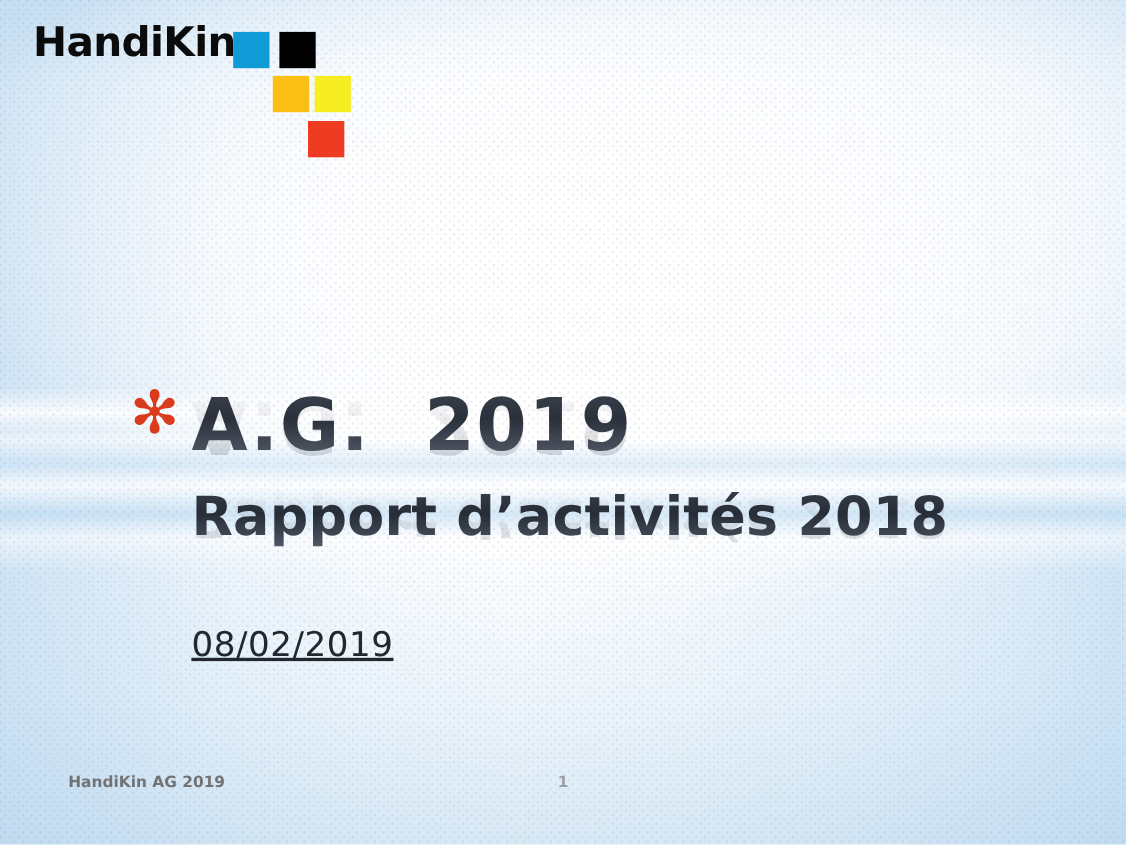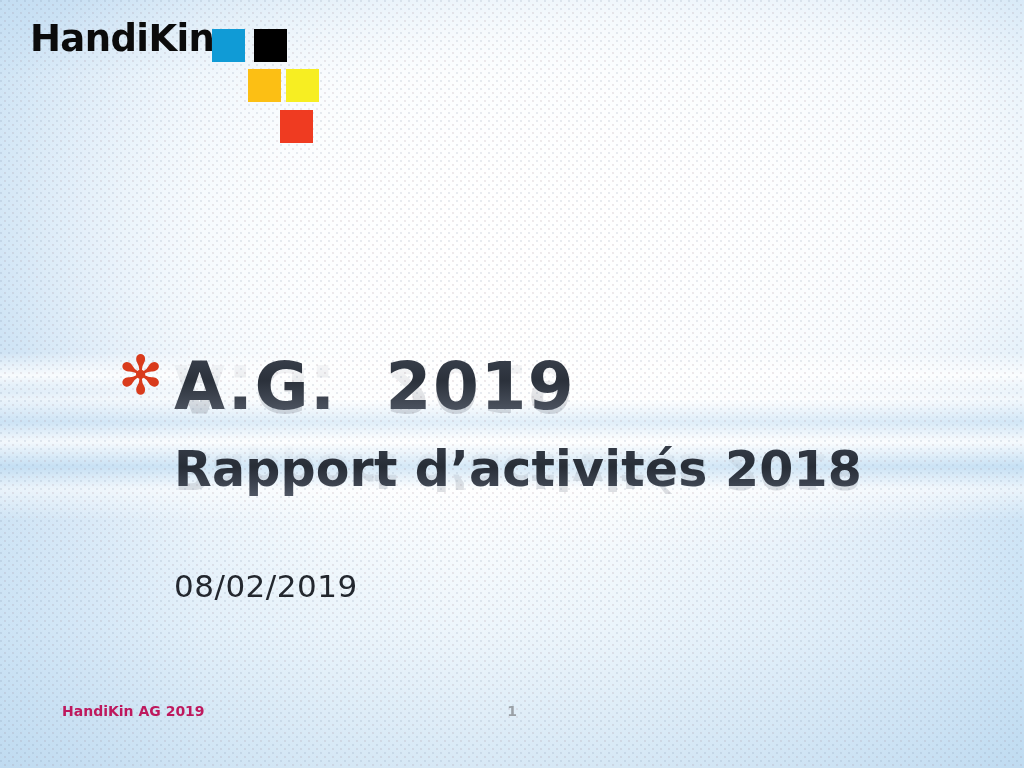--- a/index.html
+++ b/index.html
@@ -226,32 +226,33 @@
     position: absolute;
     left: 174px;
     top: 568px;
     font-family: "DejaVu Sans", "Liberation Sans", sans-serif;
     font-weight: normal;
     font-size: 31px;
     line-height: 36px;
     letter-spacing: 0.5px;
     color: #23272e;
     white-space: pre;
+    text-decoration: underline;
   }
 
   
   .footer-left {
     position: absolute;
     left: 62px;
     top: 702px;
     font-family: "DejaVu Sans", "Liberation Sans", sans-serif;
     font-weight: bold;
     font-size: 14px;
     line-height: 18px;
-    color: #be185d;
+    color: #737373;
     white-space: pre;
   }
   .footer-page {
     position: absolute;
     left: 0;
     right: 0;
     top: 702px;
     text-align: center;
     font-family: "DejaVu Sans", "Liberation Sans", sans-serif;
     font-weight: bold;

